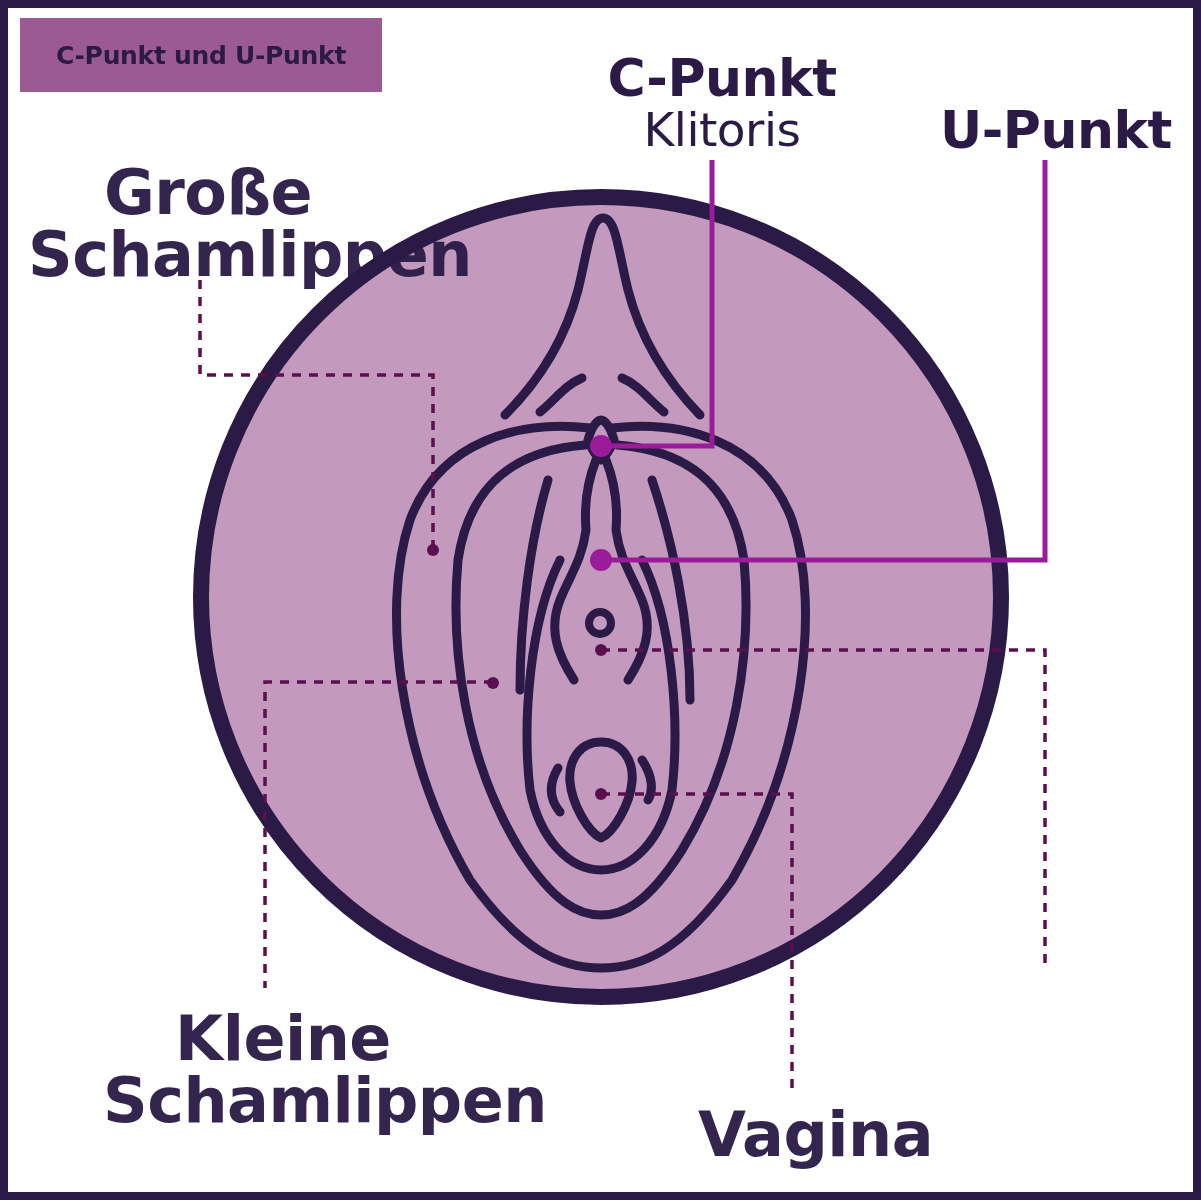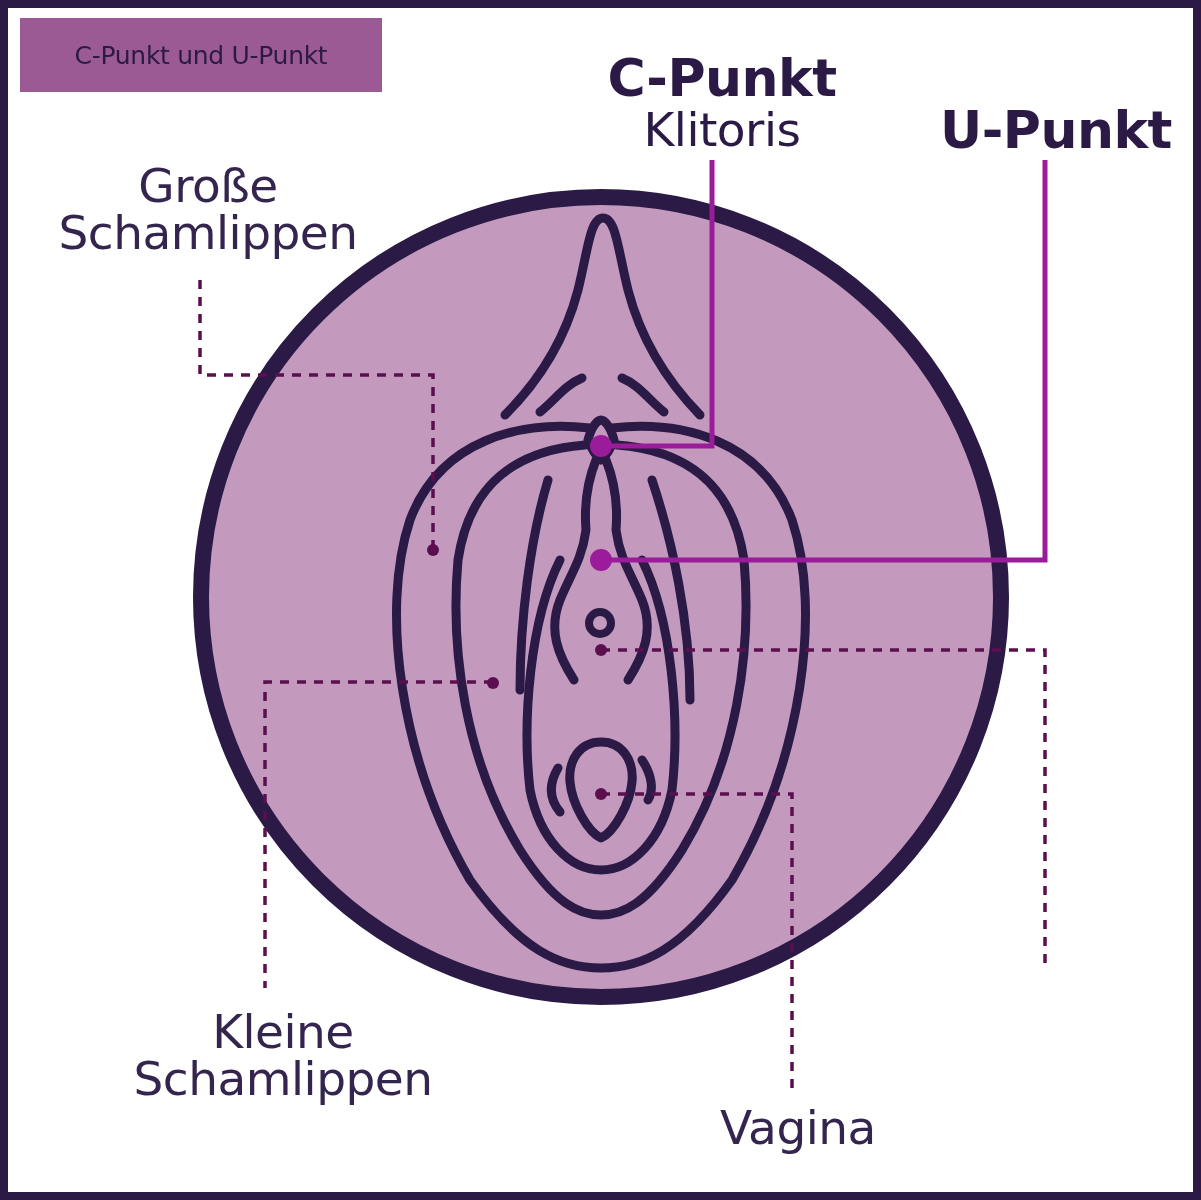--- a/index.html
+++ b/index.html
@@ -21,43 +21,43 @@
       position: absolute;
       left: 12px;
       top: 10px;
       width: 362px;
       height: 74px;
       background: #9b5a93;
       display: flex;
       align-items: center;
       justify-content: center;
       color: #2a1a45;
-      font-weight: normal;
+      font-weight: bold;
       font-size: 25px;
       letter-spacing: -0.3px;
     }
     .diagram-svg {
       position: absolute;
       left: -8px;
       top: -8px;
       width: 1201px;
       height: 1200px;
     }
     .label {
       position: absolute;
       color: #2a1a45;
       text-align: center;
       line-height: 1.0;
       font-family: "DejaVu Sans", sans-serif;
       font-weight: 200;
       letter-spacing: -0.5px;
     }
     .label.light {
-      font-size: 47px;
-      font-weight: normal;
+      font-size: 62px;
+      font-weight: bold;
       -webkit-text-stroke: 0;
       opacity: 0.95;
     }
     .label.heading {
       font-size: 52px;
       font-weight: bold;
       letter-spacing: -0.5px;
     }
     .label .sub {
       display: block;

